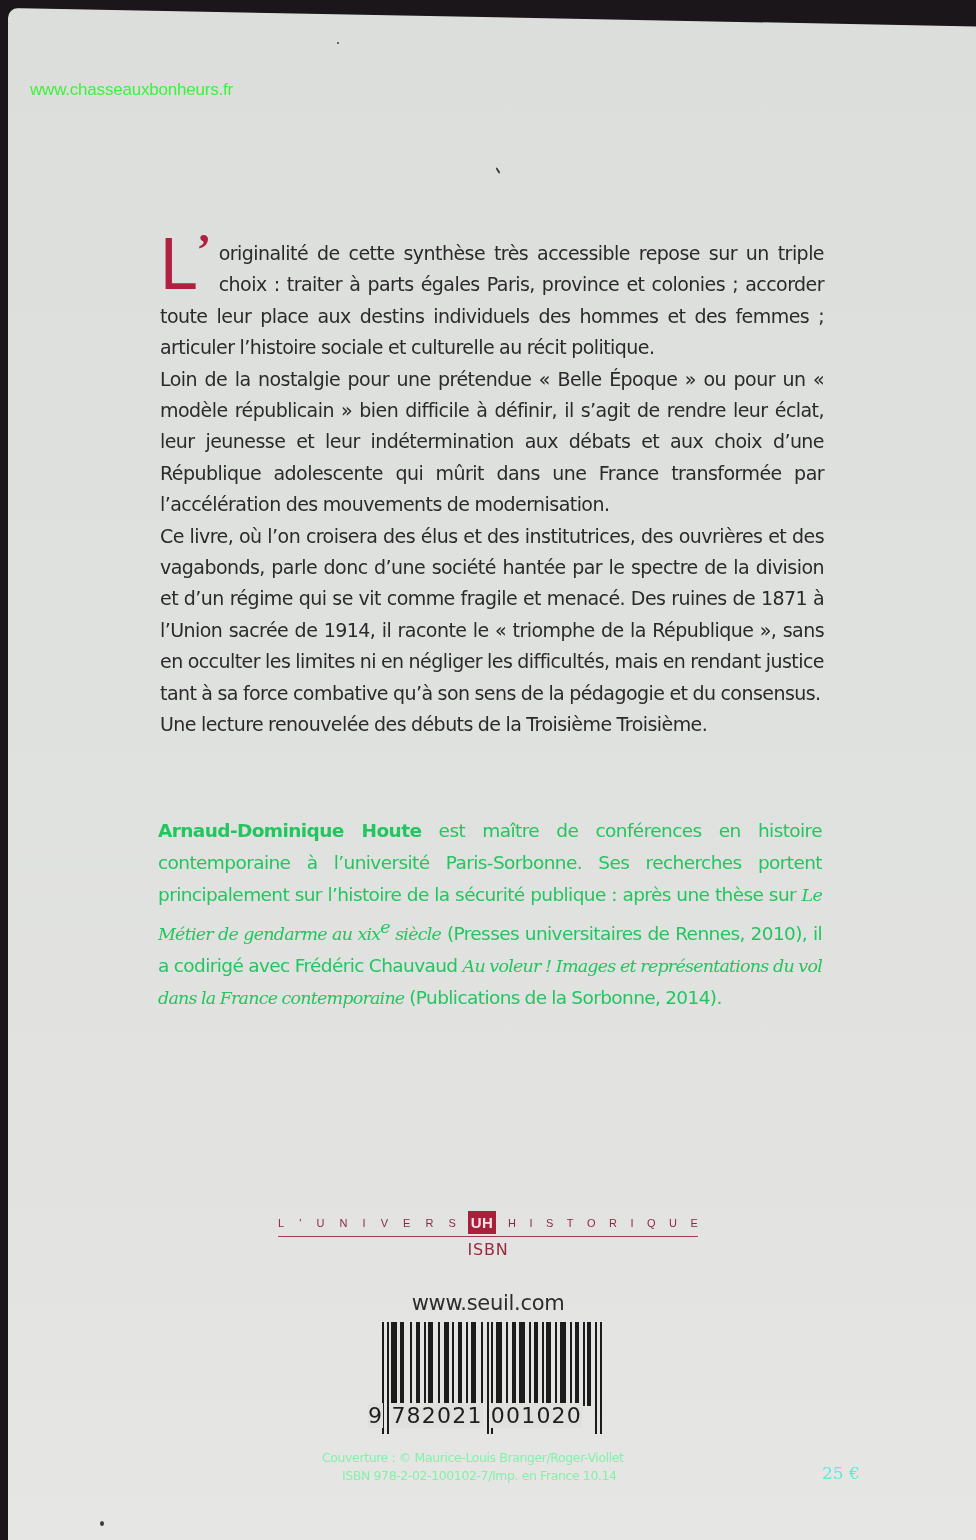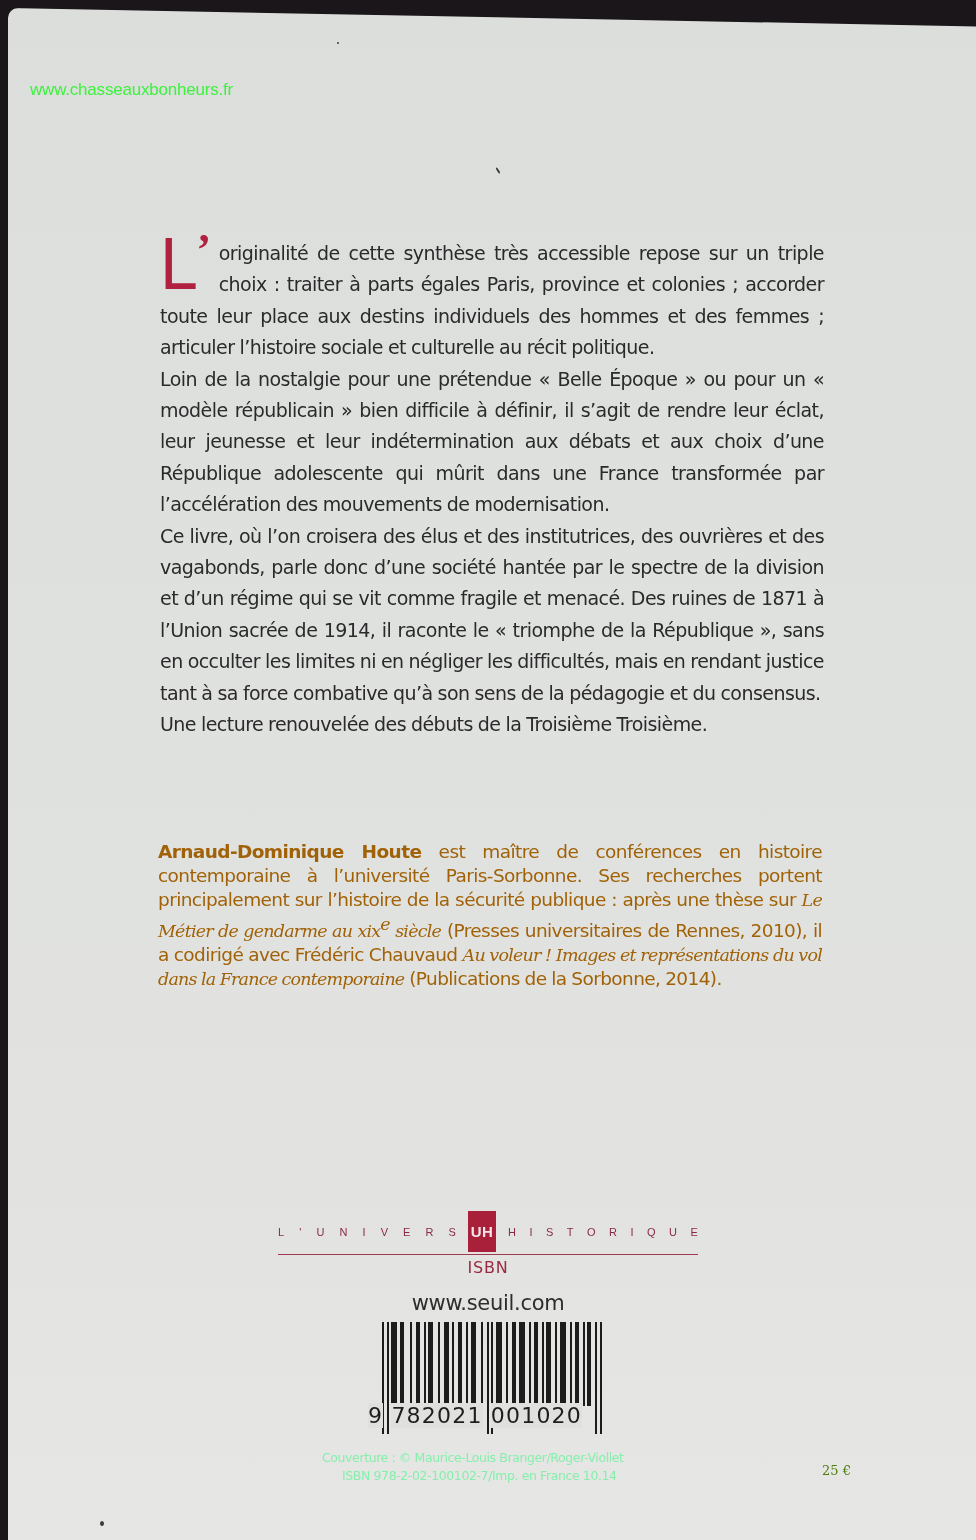--- a/index.html
+++ b/index.html
@@ -60,26 +60,26 @@
     }
     .dropcap-apos {
       font-family: "Liberation Serif", serif;
       font-size: 44px; line-height: 32px;
       color: #b0203f; font-weight: bold;
       margin-left: -4px;
     }
 
     .author {
       position: absolute;
-      left: 158px; top: 840px;
+      left: 158px; top: 815px;
       width: 664px;
       font-family: "DejaVu Sans", sans-serif;
       font-size: 18.5px;
-      line-height: 24px;
-      color: #a16207;
+      line-height: 32px;
+      color: #22c55e;
       letter-spacing: -0.6px;
       word-spacing: -0.5px;
     }
     .author p { margin: 0; text-align: justify; text-align-last: left; }
     .author .name { font-weight: bold; }
     .author .it { font-family: "DejaVu Serif", serif; font-style: italic; font-size: 17.5px; letter-spacing: -0.8px; }
     .author sup { font-size: 10px; }
     .smallcaps { font-size: 13px; letter-spacing: 0.5px; }
 
     .collection {
@@ -93,21 +93,21 @@
       font-size: 11px; color: #8a2a40;
       padding-bottom: 2px;
       border-bottom: 1.5px solid #a03a50;
     }
     .collection-line .letters { display: flex; justify-content: space-between; }
     .collection-line .left { width: 178px; }
     .collection-line .right { width: 190px; }
     .uh-badge {
       background: #a8203a; color: #f6e6ea;
       font-weight: bold; font-size: 15px;
-      padding: 12px 3px; line-height: 17px;
+      padding: 3px 3px; line-height: 17px;
       letter-spacing: 0.3px;
     }
     .publisher {
       text-align: center;
       font-family: "DejaVu Sans", sans-serif;
       font-size: 16px; color: #9a2a40;
       letter-spacing: 0.8px;
       margin-top: 3px;
     }
 
@@ -142,21 +142,21 @@
       font-family: "DejaVu Sans", sans-serif;
       font-size: 12.5px; color: #86efac;
       letter-spacing: -0.4px;
       line-height: 18px;
     }
     .credits .isbn { padding-left: 20px; }
     .price {
       position: absolute;
       left: 822px; top: 1463px;
       font-family: "DejaVu Serif", serif;
-      font-size: 13px; color: #4d7c0f;
+      font-size: 17px; color: #5eead4;
     }
   </style>
 </head>
 <body>
 
 <div class="photo-frame">
   <div class="cover">
   </div>
 
   <div class="watermark">www.chasseauxbonheurs.fr</div>

